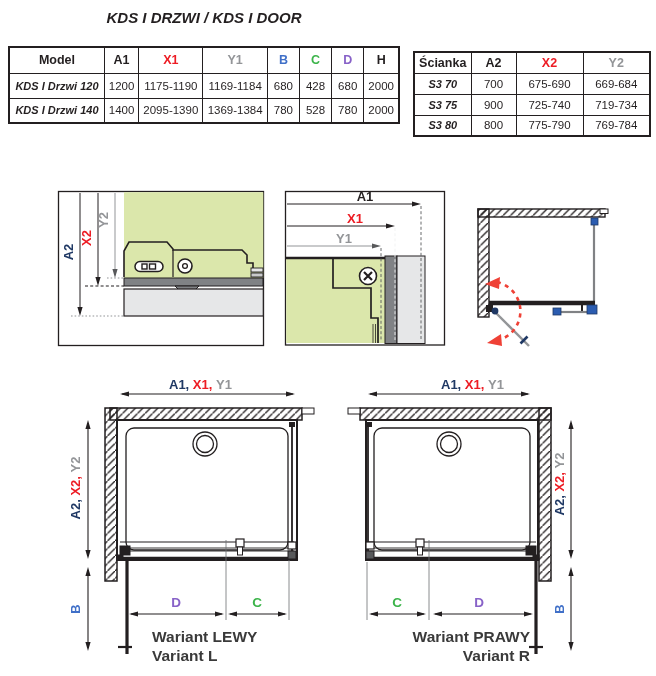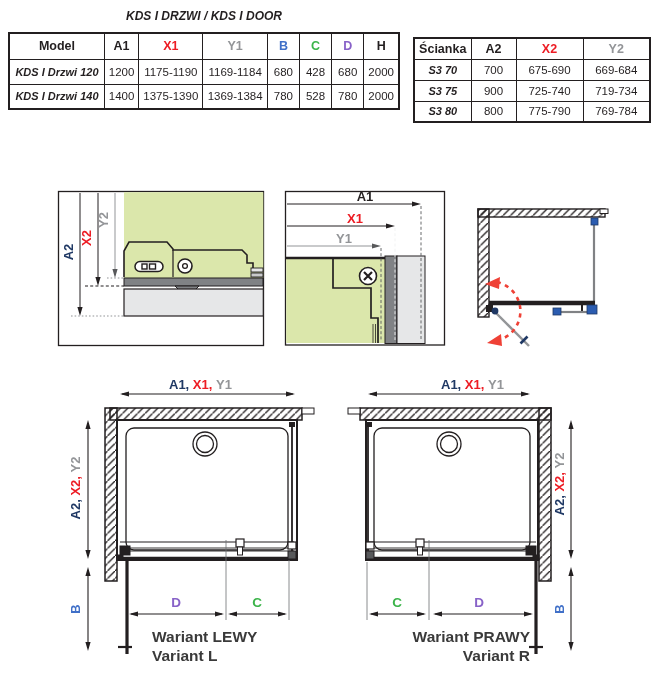--- a/index.html
+++ b/index.html
@@ -1,21 +1,21 @@
 <!DOCTYPE html>
 <html><head>
 <meta charset="utf-8">
 <style>
   html,body{margin:0;padding:0;background:#fff;}
   body{width:656px;height:676px;font-family:"Liberation Sans",sans-serif;color:#231f20;}
   .page{position:relative;width:656px;height:676px;background:#fff;overflow:hidden;}
-  .tbl-title{position:absolute;font-weight:bold;font-style:italic;font-size:12px;white-space:nowrap;color:#231f20;}
+  .tbl-title{position:absolute;font-weight:bold;font-style:italic;font-size:15px;white-space:nowrap;color:#231f20;}
   #door-title{top:9px;left:8px;width:392px;text-align:center;}
   #side-title{top:12px;left:410px;width:243px;text-align:center;}
-  table{border-collapse:collapse;position:absolute;table-layout:fixed;background:#fff;}
+  table{border-collapse:collapse;position:absolute;table-layout:fixed;background:#fff;margin-top:14px;}
   #door-table{left:8px;top:32px;width:392px;border:2.5px solid #231f20;}
   #side-table{left:413px;top:37px;width:233px;border:2.5px solid #231f20;}
   th,td{border:1.4px solid #231f20;text-align:center;vertical-align:middle;padding:0;white-space:nowrap;overflow:hidden;}
   th{font-size:12.5px;font-weight:bold;}
   td{font-size:11.5px;font-weight:normal;}
   #door-table tr{height:25px;}
   #door-table tr:first-child{height:26px;}
   #side-table tr{height:21px;}
   td.model{font-weight:bold;font-style:italic;font-size:11px;}
   .red{color:#ed1c24;} .gry{color:#939598;} .blu{color:#4070c8;}
@@ -58,21 +58,21 @@
       <td>1175-1190</td>
       <td>1169-1184</td>
       <td>680</td>
       <td>428</td>
       <td>680</td>
       <td>2000</td>
     </tr>
     <tr>
       <td class="model">KDS I Drzwi 140</td>
       <td>1400</td>
-      <td>1375-1390</td>
+      <td>2095-1390</td>
       <td>1369-1384</td>
       <td>780</td>
       <td>528</td>
       <td>780</td>
       <td>2000</td>
     </tr>
   </tbody>
     </table>
 
   <table id="side-table">

